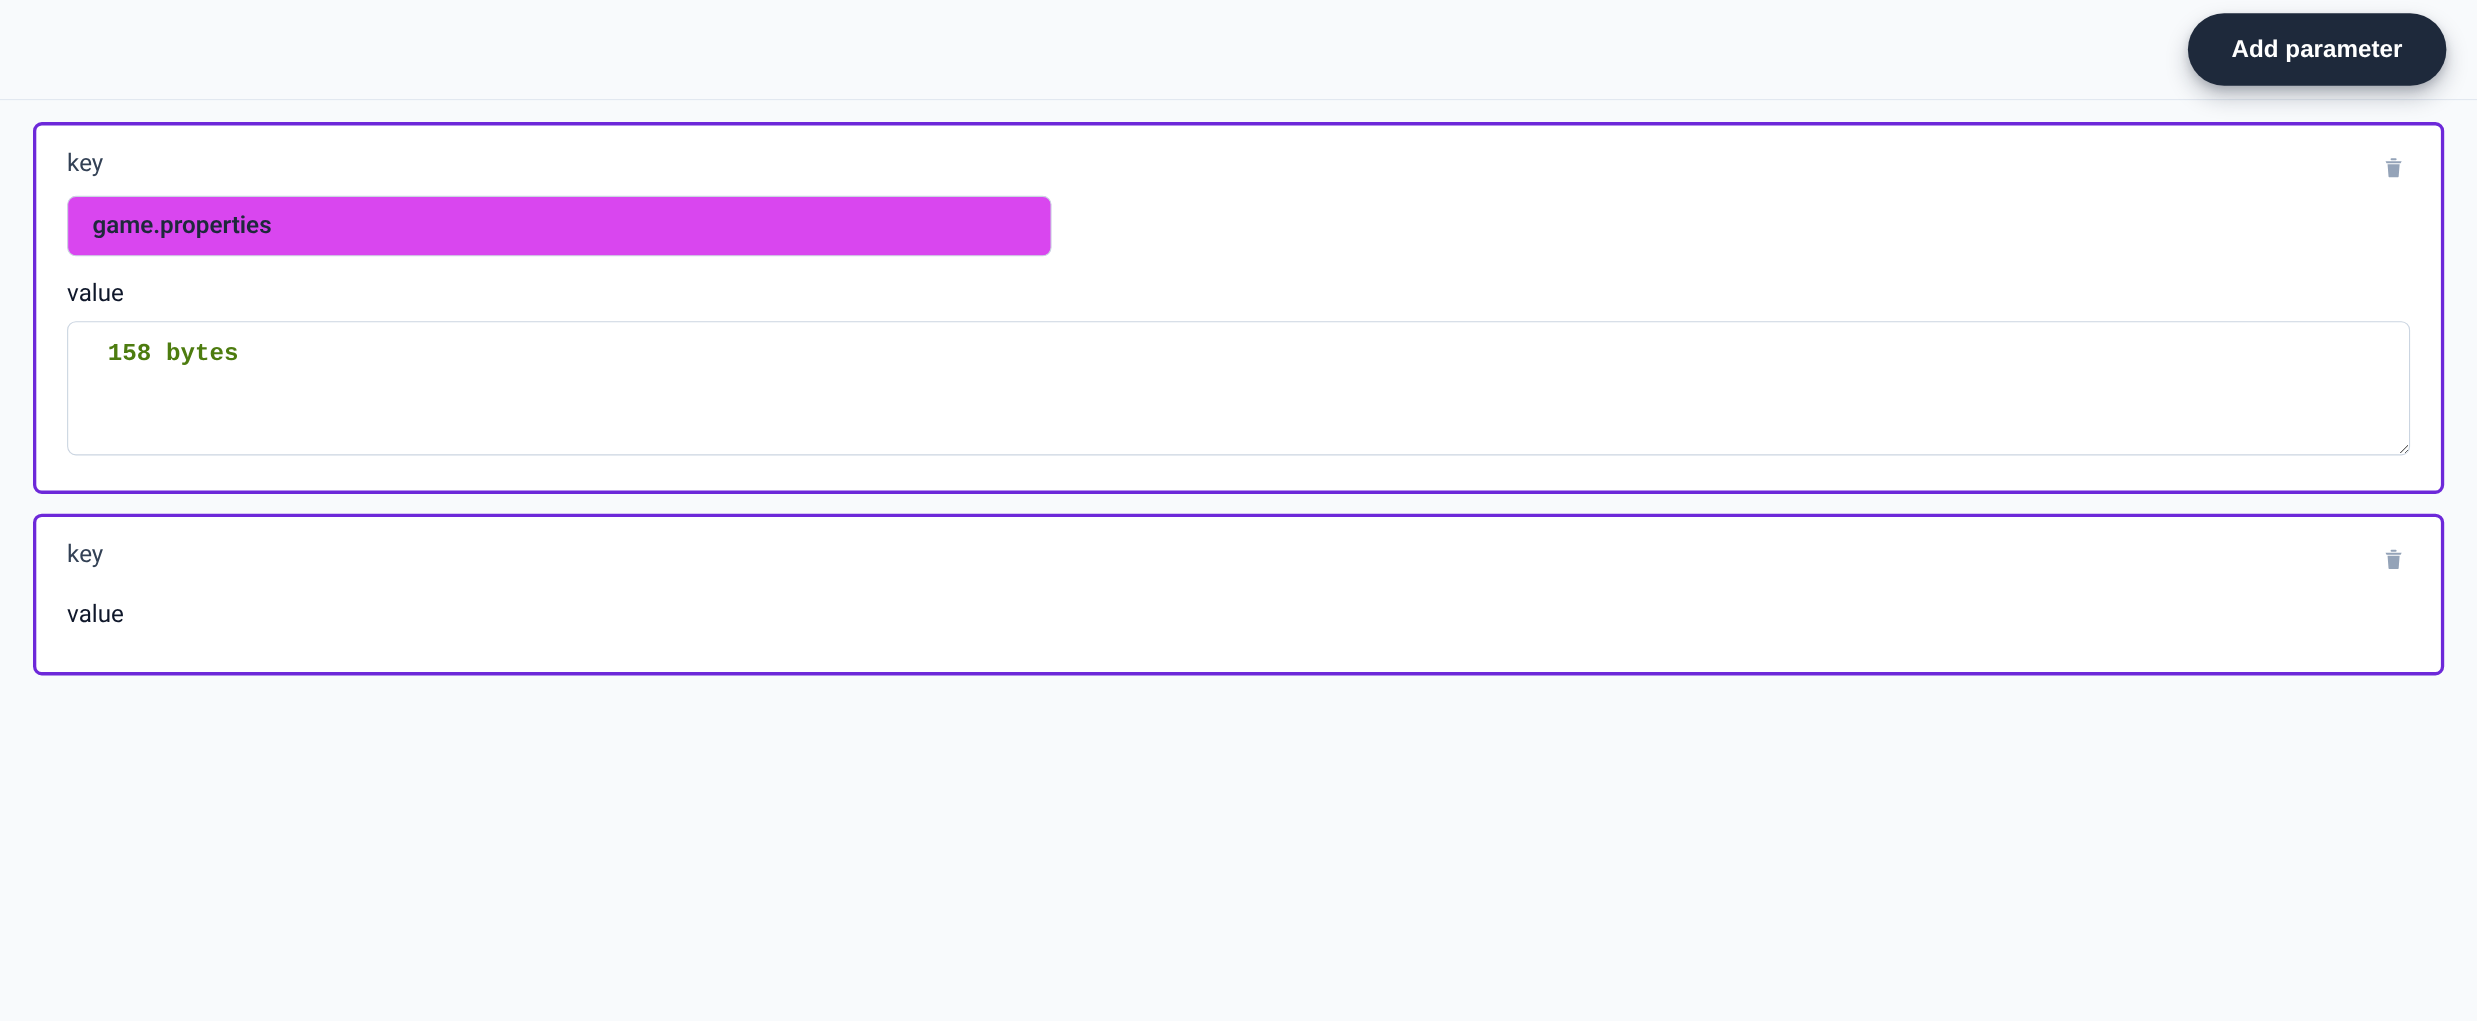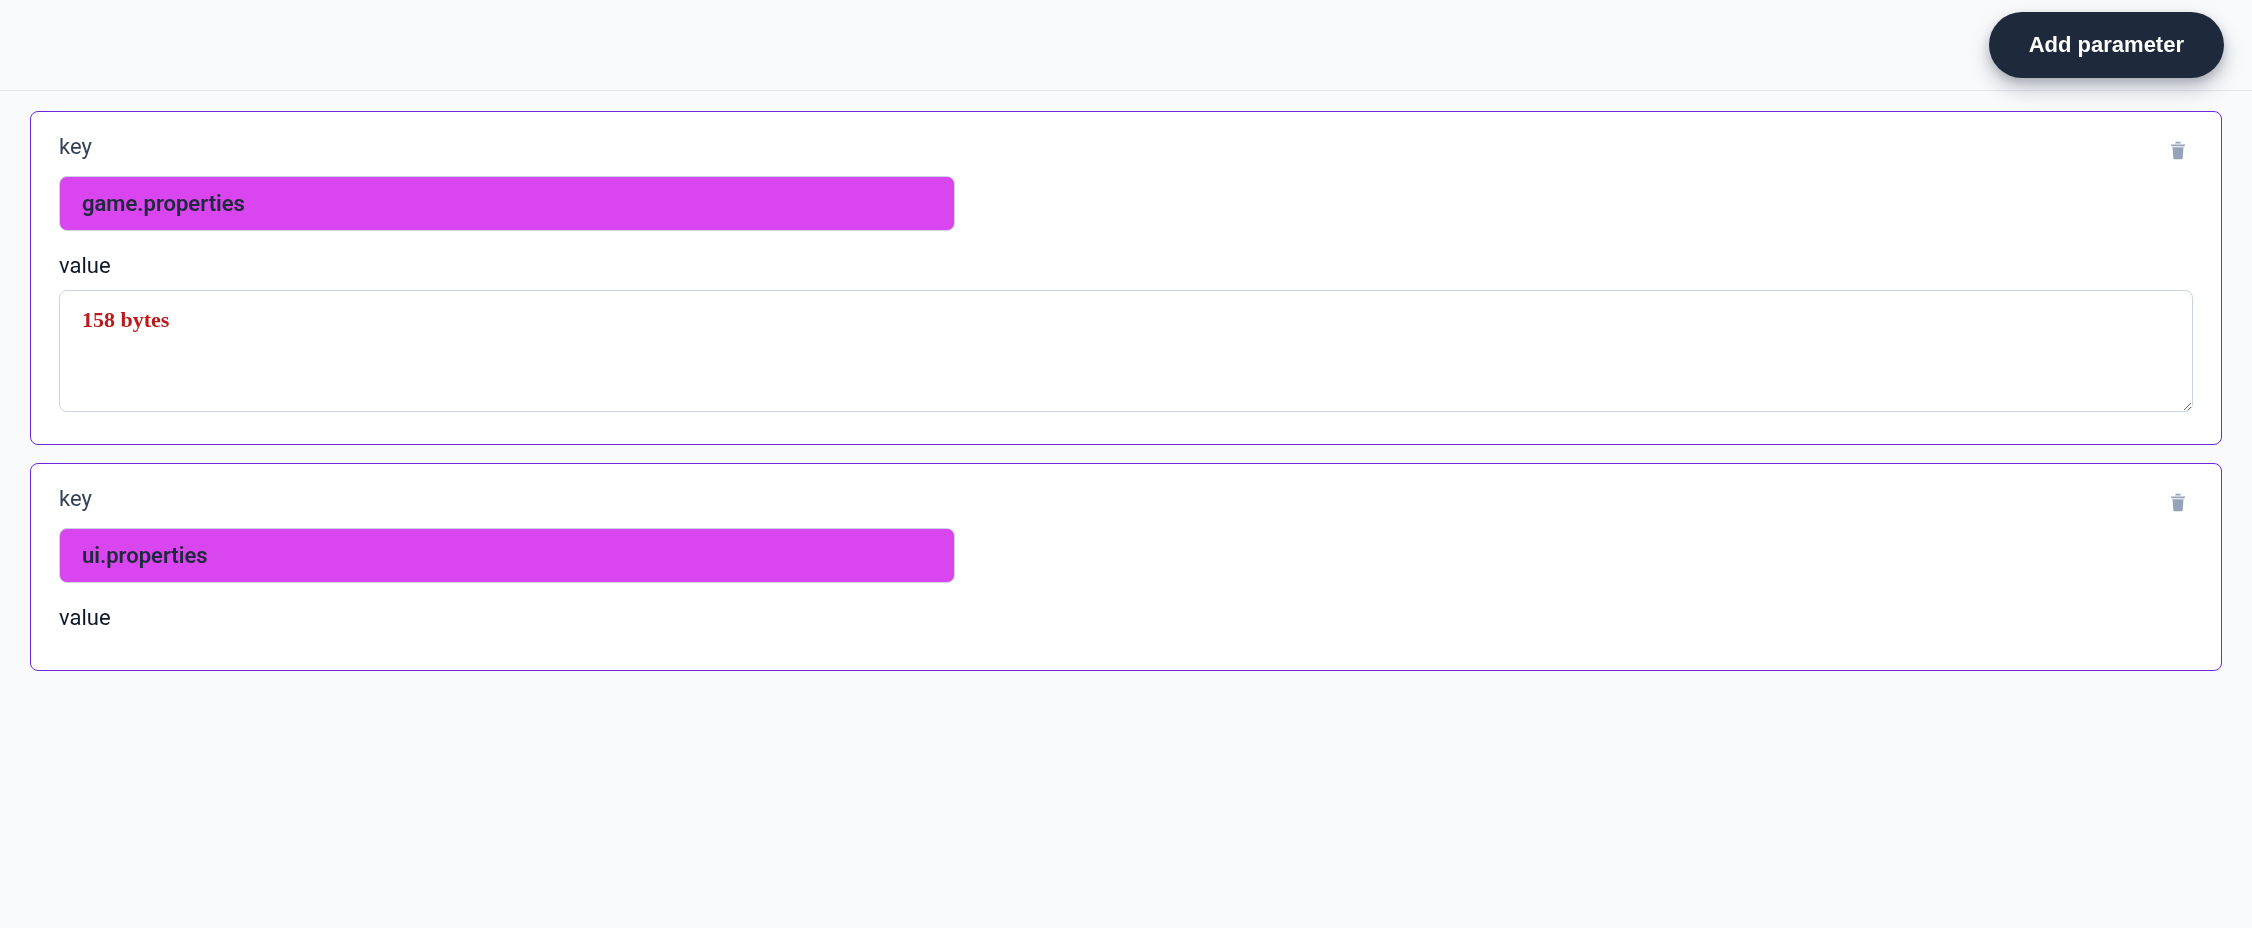--- a/index.html
+++ b/index.html
@@ -38,21 +38,21 @@
 
     .content-area {
       padding: 20px 30px;
       display: flex;
       flex-direction: column;
       gap: 18px;
     }
 
     .param-card {
       background: #ffffff;
-      border: 1px solid #6d28d9;
+      border: 3px solid #6d28d9;
       border-radius: 8px;
       padding: 22px 28px 28px 28px;
       position: relative;
     }
 
     .card-header {
       display: flex;
       justify-content: space-between;
       align-items: flex-start;
       margin-bottom: 10px;
@@ -101,28 +101,28 @@
     .value-label {
       font-size: 22px;
       color: #0f172a;
       font-weight: 400;
       margin-bottom: 12px;
       display: block;
     }
 
     .value-textarea {
       width: 100%;
-      padding: 16px 22px;
+      padding: 16px 36px;
       font-size: 22px;
       font-weight: 600;
-      color: #b91c1c;
+      color: #4d7c0f;
       border: 1px solid #cbd5e1;
       border-radius: 8px;
       outline: none;
-      font-family: Liberation Serif, serif;
+      font-family: Liberation Mono, monospace;
       background: #ffffff;
       resize: both;
       min-height: 122px;
     }
   </style>
 </head>
 <body>
 
 <div class="header-bar">
   <button class="add-parameter-btn">Add parameter</button>
@@ -150,19 +150,18 @@
   <div class="param-card">
     <div class="card-header">
       <span class="field-label">key</span>
       <button class="trash-btn">
         <svg viewBox="0 0 24 24" fill="currentColor">
           <path d="M4 6h16l-1 2H5L4 6zm2 3h12l-1 12.5c-.5.5-.5.5-1 .5H8c-.5 0-.5 0-1-.5L6 9z"></path>
           <rect x="9" y="3" width="6" height="2" rx="1"></rect>
         </svg>
       </button>
     </div>
-    <input type="text" class="key-input" value="ui.properties" style="">
     <div class="value-section">
       <span class="value-label">value</span>
     </div>
   </div>
 
 </div>
 
 </body></html>

